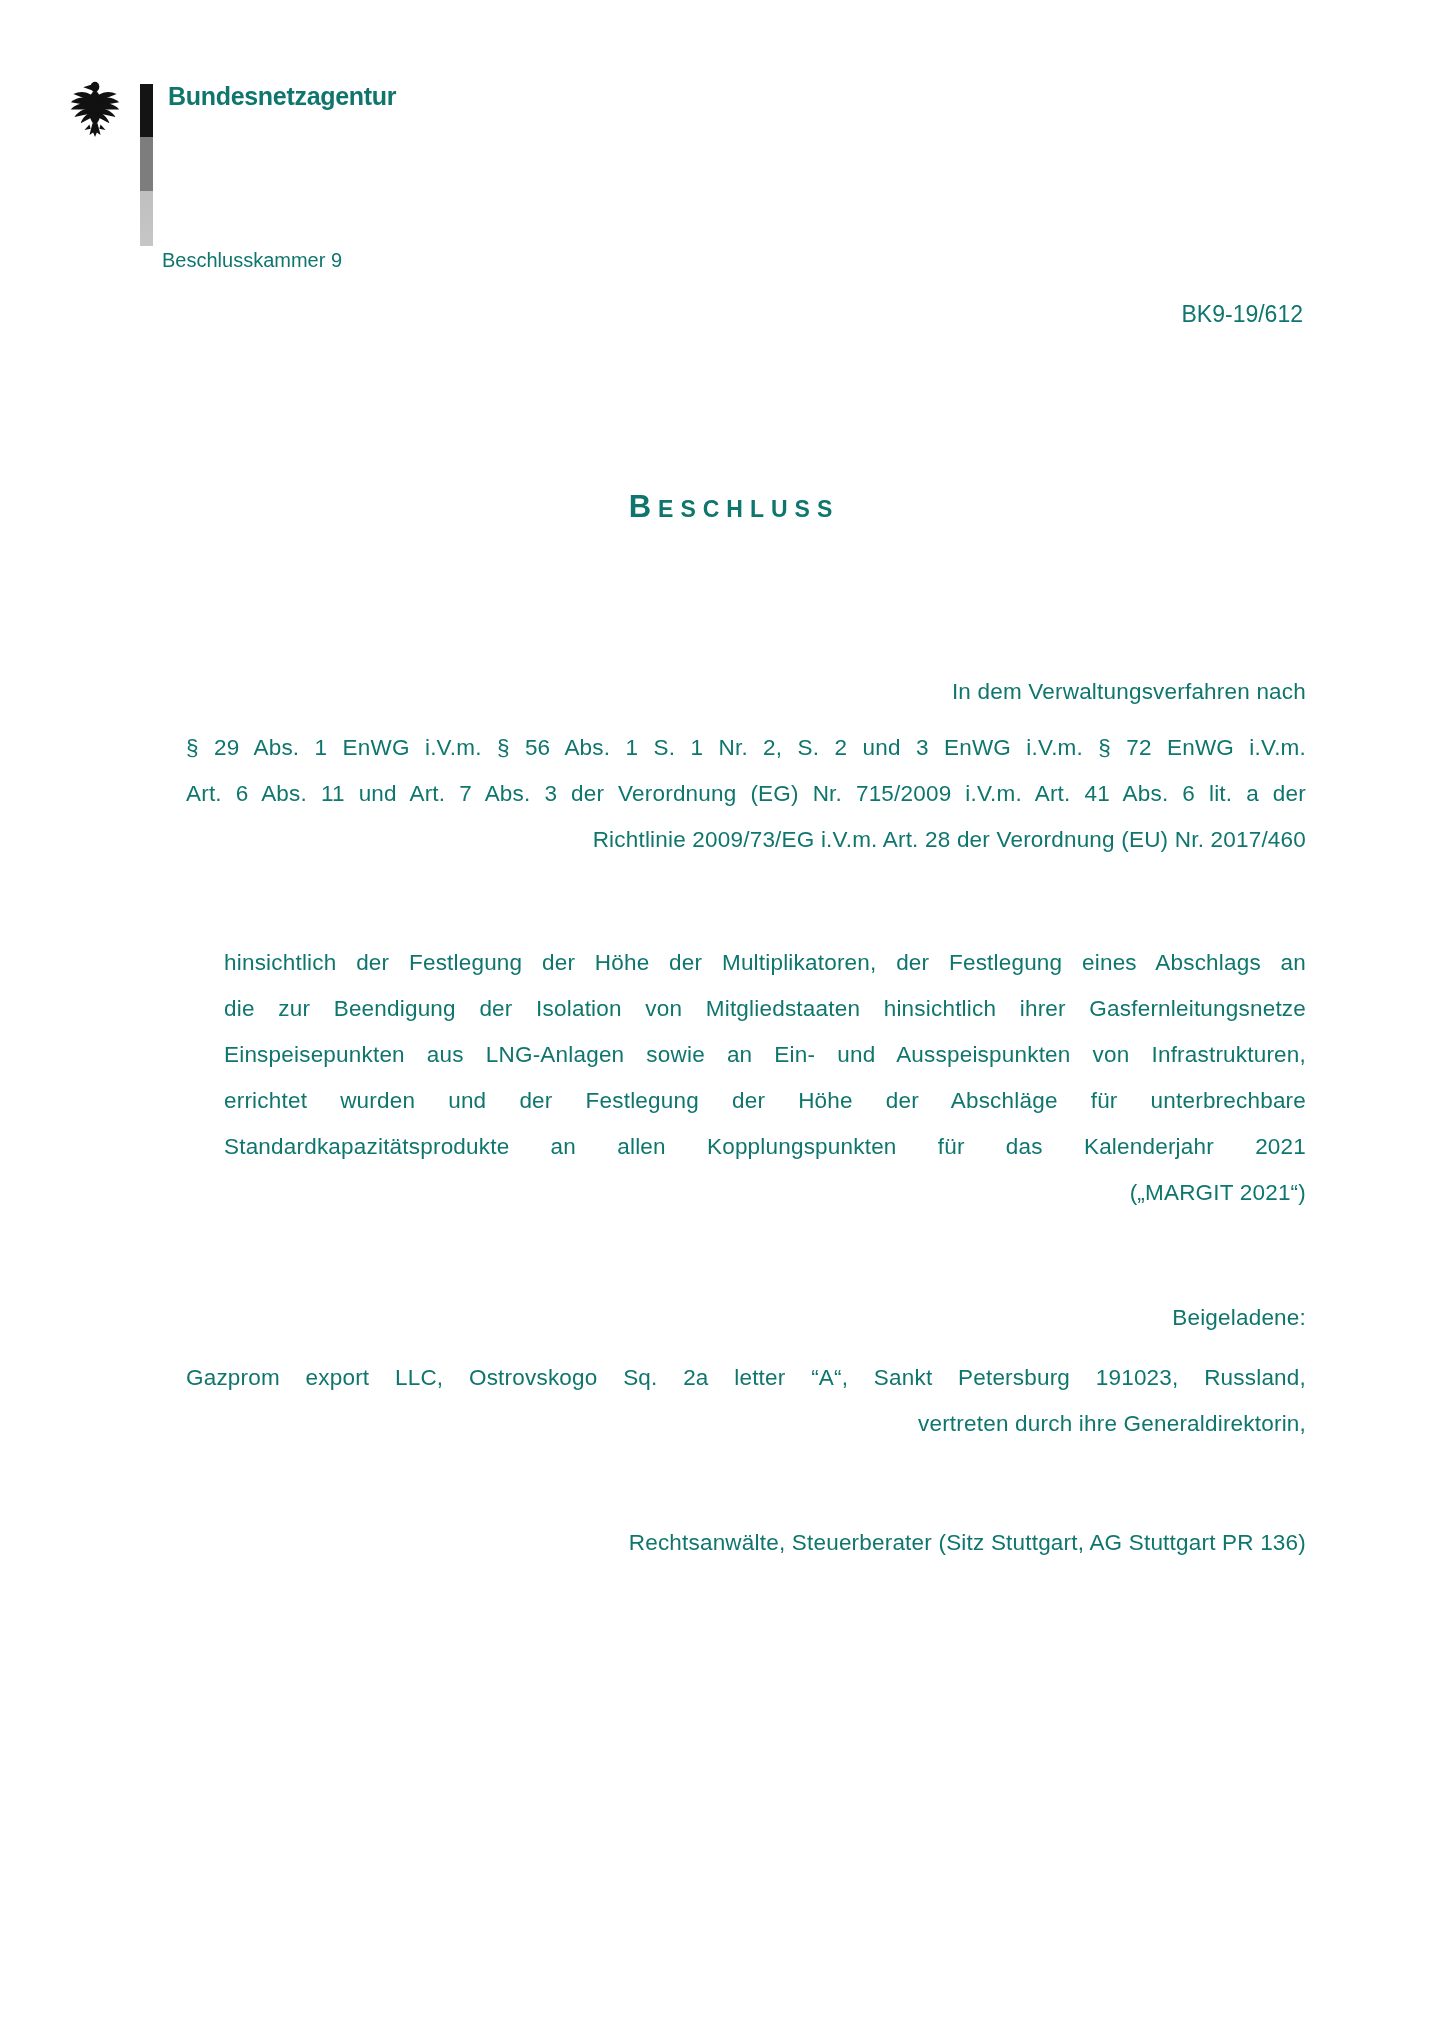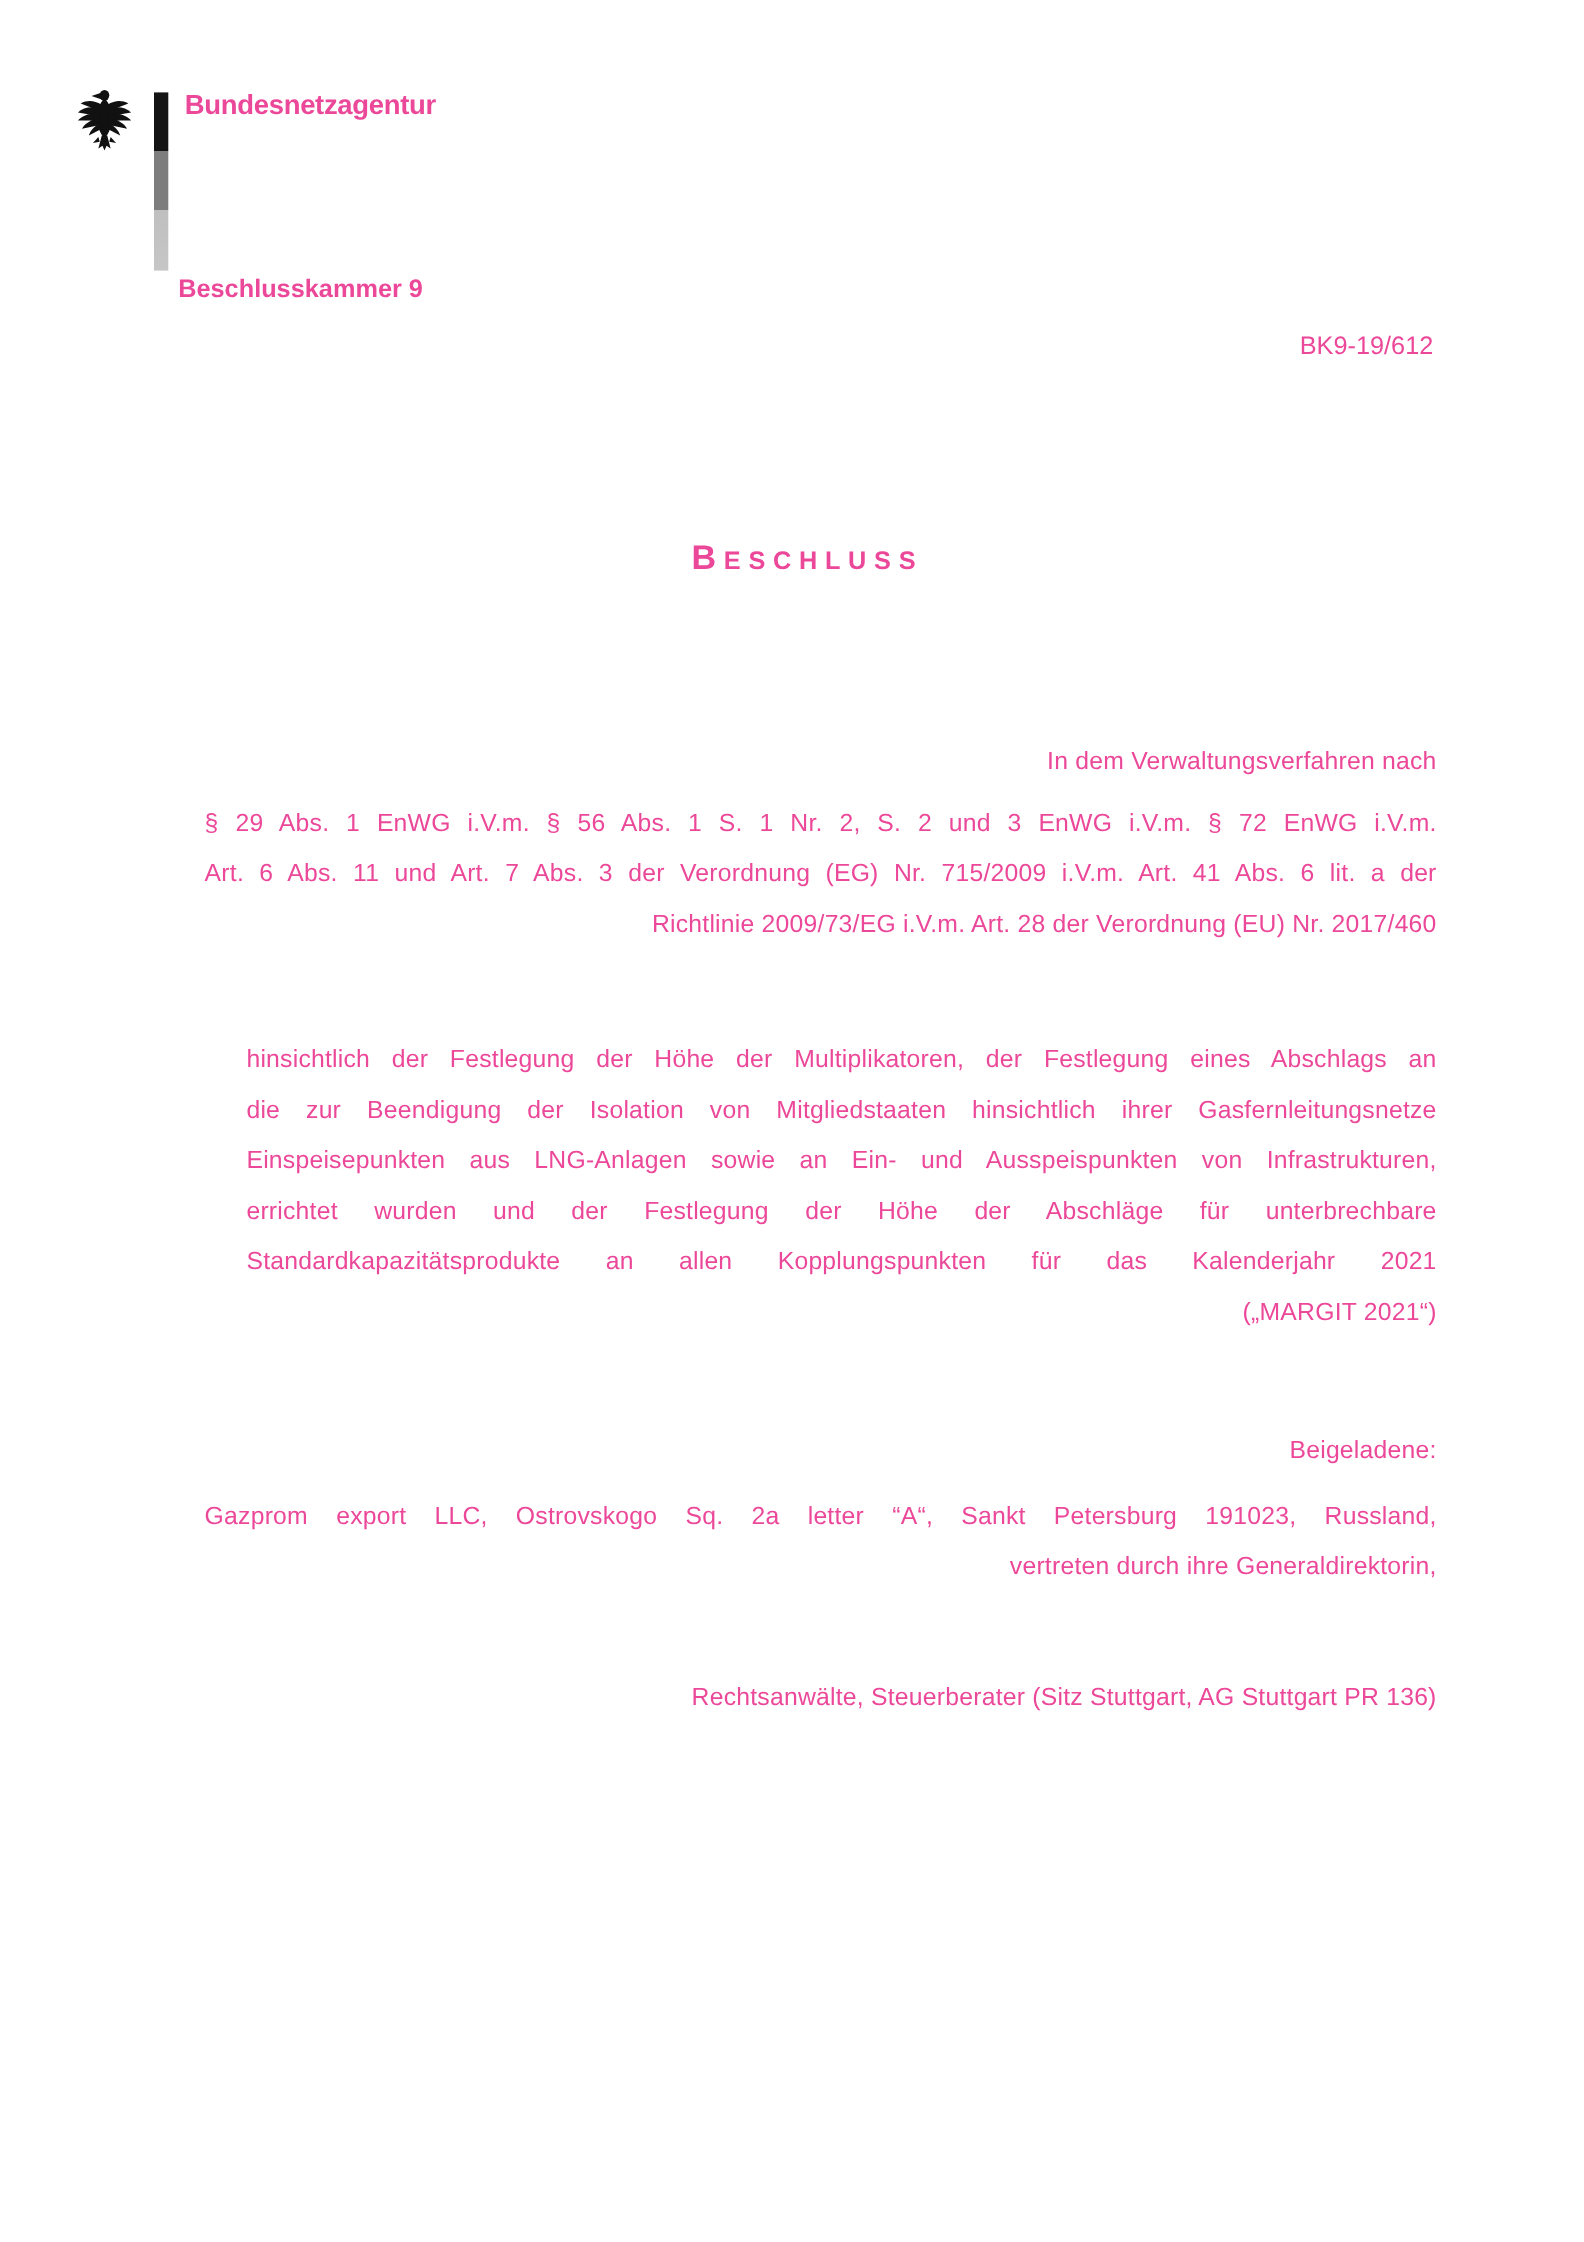--- a/index.html
+++ b/index.html
@@ -6,21 +6,21 @@
     margin: 0;
     padding: 0;
     background: #ffffff;
   }
   .page {
     position: relative;
     width: 1440px;
     height: 2038px;
     background: #ffffff;
     font-family: "Liberation Sans", sans-serif;
-    color: #ec4899;
+    color: #0f766e;
     overflow: hidden;
   }
 
   
   .eagle {
     position: absolute;
     left: 64px;
     top: 78px;
     width: 62px;
     height: 62px;
@@ -42,22 +42,22 @@
     top: 82px;
     font-size: 25px;
     font-weight: bold;
     letter-spacing: -0.3px;
     white-space: nowrap;
   }
   .chamber {
     position: absolute;
     left: 162px;
     top: 249px;
-    font-size: 23px;
-    font-weight: bold;
+    font-size: 20px;
+    font-weight: normal;
     white-space: nowrap;
   }
   .case-number {
     position: absolute;
     right: 137px;
     top: 301px;
     font-size: 23px;
     white-space: nowrap;
   }
 

